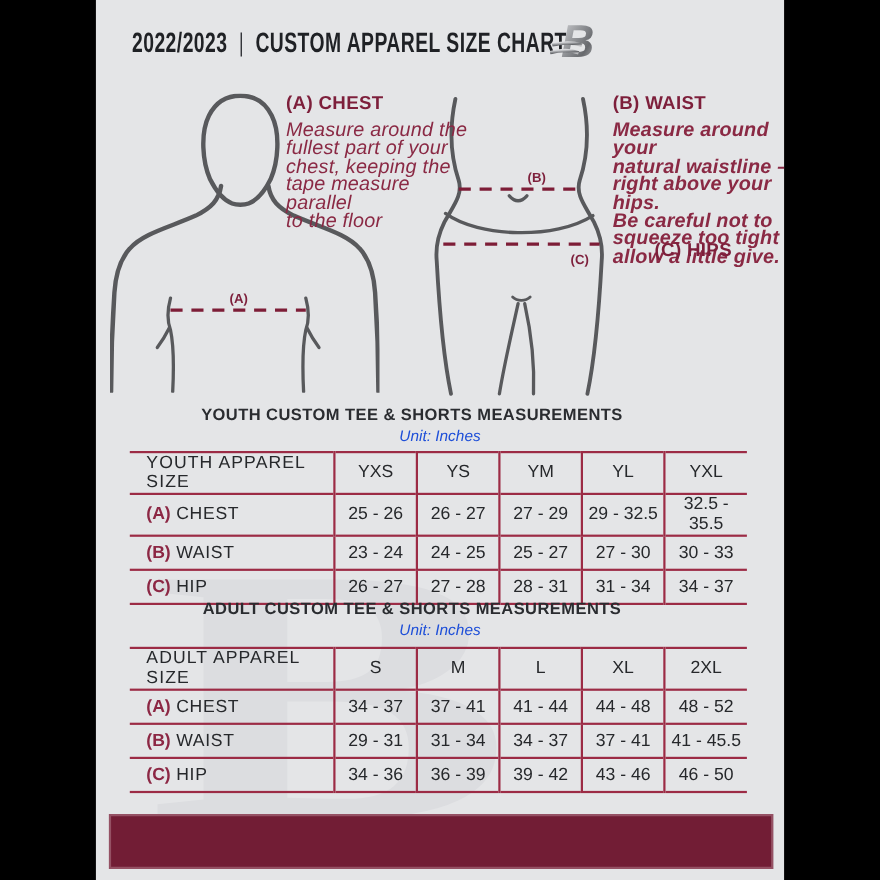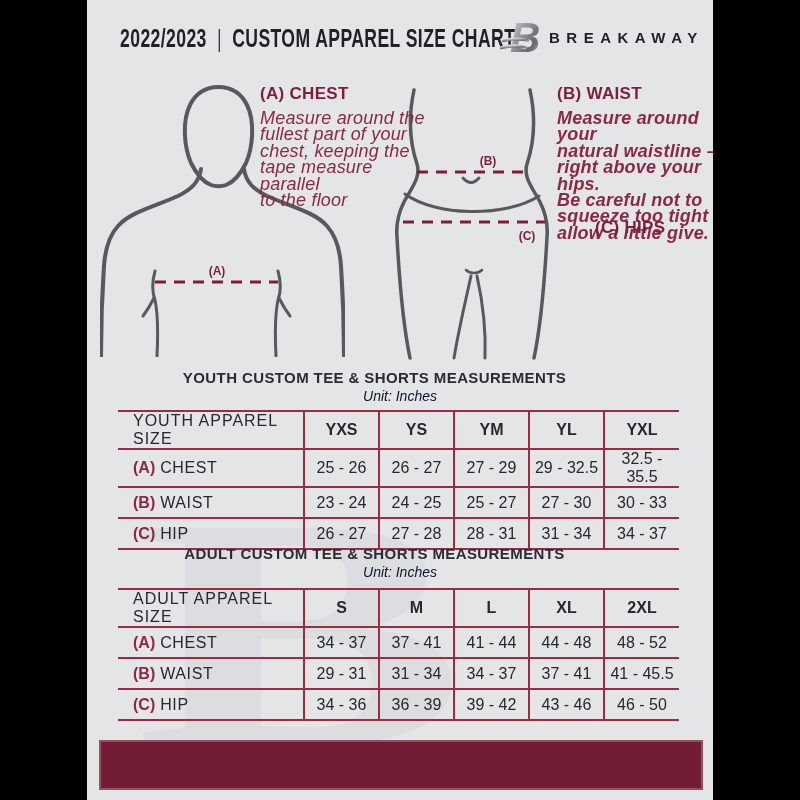--- a/index.html
+++ b/index.html
@@ -59,21 +59,21 @@
   #hips-heading { left:470px; top:218px;margin-left:38px; }
   #hips-body    { left:470px; top:244px; width:175px; }
 
   
   .section-title {
     position:absolute; left:0; width:575px; text-align:center; z-index:1;
     font-size:15px; font-weight:bold; color:#2a2c30; letter-spacing:0.4px;
   }
   .section-unit {
     position:absolute; left:0; width:626px; text-align:center; z-index:1;
-    font-size:14px; font-style:italic; color:#0f172a;
+    font-size:14px; font-style:italic; color:#1d4ed8;
   }
   #youth-title { top:369px; }
   #youth-unit  { top:388px; }
   #adult-title { top:545px; }
   #adult-unit  { top:564px; }
 
   
   .size-table {
     position:absolute; left:31px; width:561px; z-index:1;
     border-collapse:collapse; table-layout:fixed;
@@ -83,21 +83,21 @@
   #adult-table { top:588px; }
   .size-table tr { border-top:2px solid #9c2b45; }
   .size-table td {
     border-left:2px solid #9c2b45;
     height:29px; padding:0; text-align:center;
     font-size:16px; color:#26282b;
   }
   .size-table tr.head-row td { height:31px; }
   .size-table td:first-child { border-left:none; text-align:left; padding-left:15px; }
   .size-col-header { font-size:13.5px; letter-spacing:1px; color:#3c3e42; }
-  .size-label { font-weight:bold; font-size:14px; color:#1f2125;margin-top:35px; }
+  .size-label { font-weight:normal; font-size:14px; color:#1f2125;margin-top:35px; }
   .row-key { color:#8c2744; font-weight:bold; margin-right:5px; }
   .row-label { letter-spacing:0.6px;margin-top:16px; }
 
   
   .footer-bar {
     position:absolute; left:12px; top:740px; width:604px; height:50px; z-index:1;
     background:#721d35;
     box-shadow: inset 0 0 0 2px rgba(240,219,224,0.28);
   }
 
@@ -129,21 +129,20 @@
             <stop offset="0" stop-color="#d8d9dc"></stop>
             <stop offset="0.45" stop-color="#8e9094"></stop>
             <stop offset="0.7" stop-color="#67696d"></stop>
             <stop offset="1" stop-color="#b9babd"></stop>
           </linearGradient>
         </defs>
         <text x="10" y="36" font-family="Liberation Serif, serif" font-style="italic" font-weight="bold" font-size="42" fill="url(#metal)">B</text>
         <path d="M2 25 C11 22.5 21 22.5 29 25" stroke="url(#metal)" stroke-width="3.2" fill="none"></path>
         <path d="M0 32 C9 29.5 19 29.5 26 32" stroke="url(#metal)" stroke-width="3.2" fill="none"></path>
       </svg>
-      <span class="brand-name">BREAKAWAY</span>
     </div>
 
     <svg id="fig-upper" class="fig" width="245" height="272" viewBox="0 0 245 272">
       <g fill="none" stroke="#58595c" stroke-width="4" stroke-linecap="round">
         <path d="M91 78 C84 62 82 36 90 20 C97 6 108 2 118.5 2 C129 2 140 6 147 20 C155 36 153 62 146 78 C141 88 134 97 126 100 C122 101.5 115 101.5 111 100 C103 97 96 88 91 78"></path>
         <path d="M101 84 C99 97 92 104 78 111 C56 121 30 127 18 141 C8 152 5 166 4 181 C2 211 1 241 1 271"></path>
         <path d="M144 84 C146 97 153 104 167 111 C189 121 215 127 227 141 C237 152 240 166 241 181 C243 211 244 241 244 271"></path>
         <g stroke-width="3">
           <path d="M55 186 C52 197 52 207 55 215 C58 229 58 251 57 271"></path>
           <path d="M54 213 C50 221 46 227 43 231"></path>

